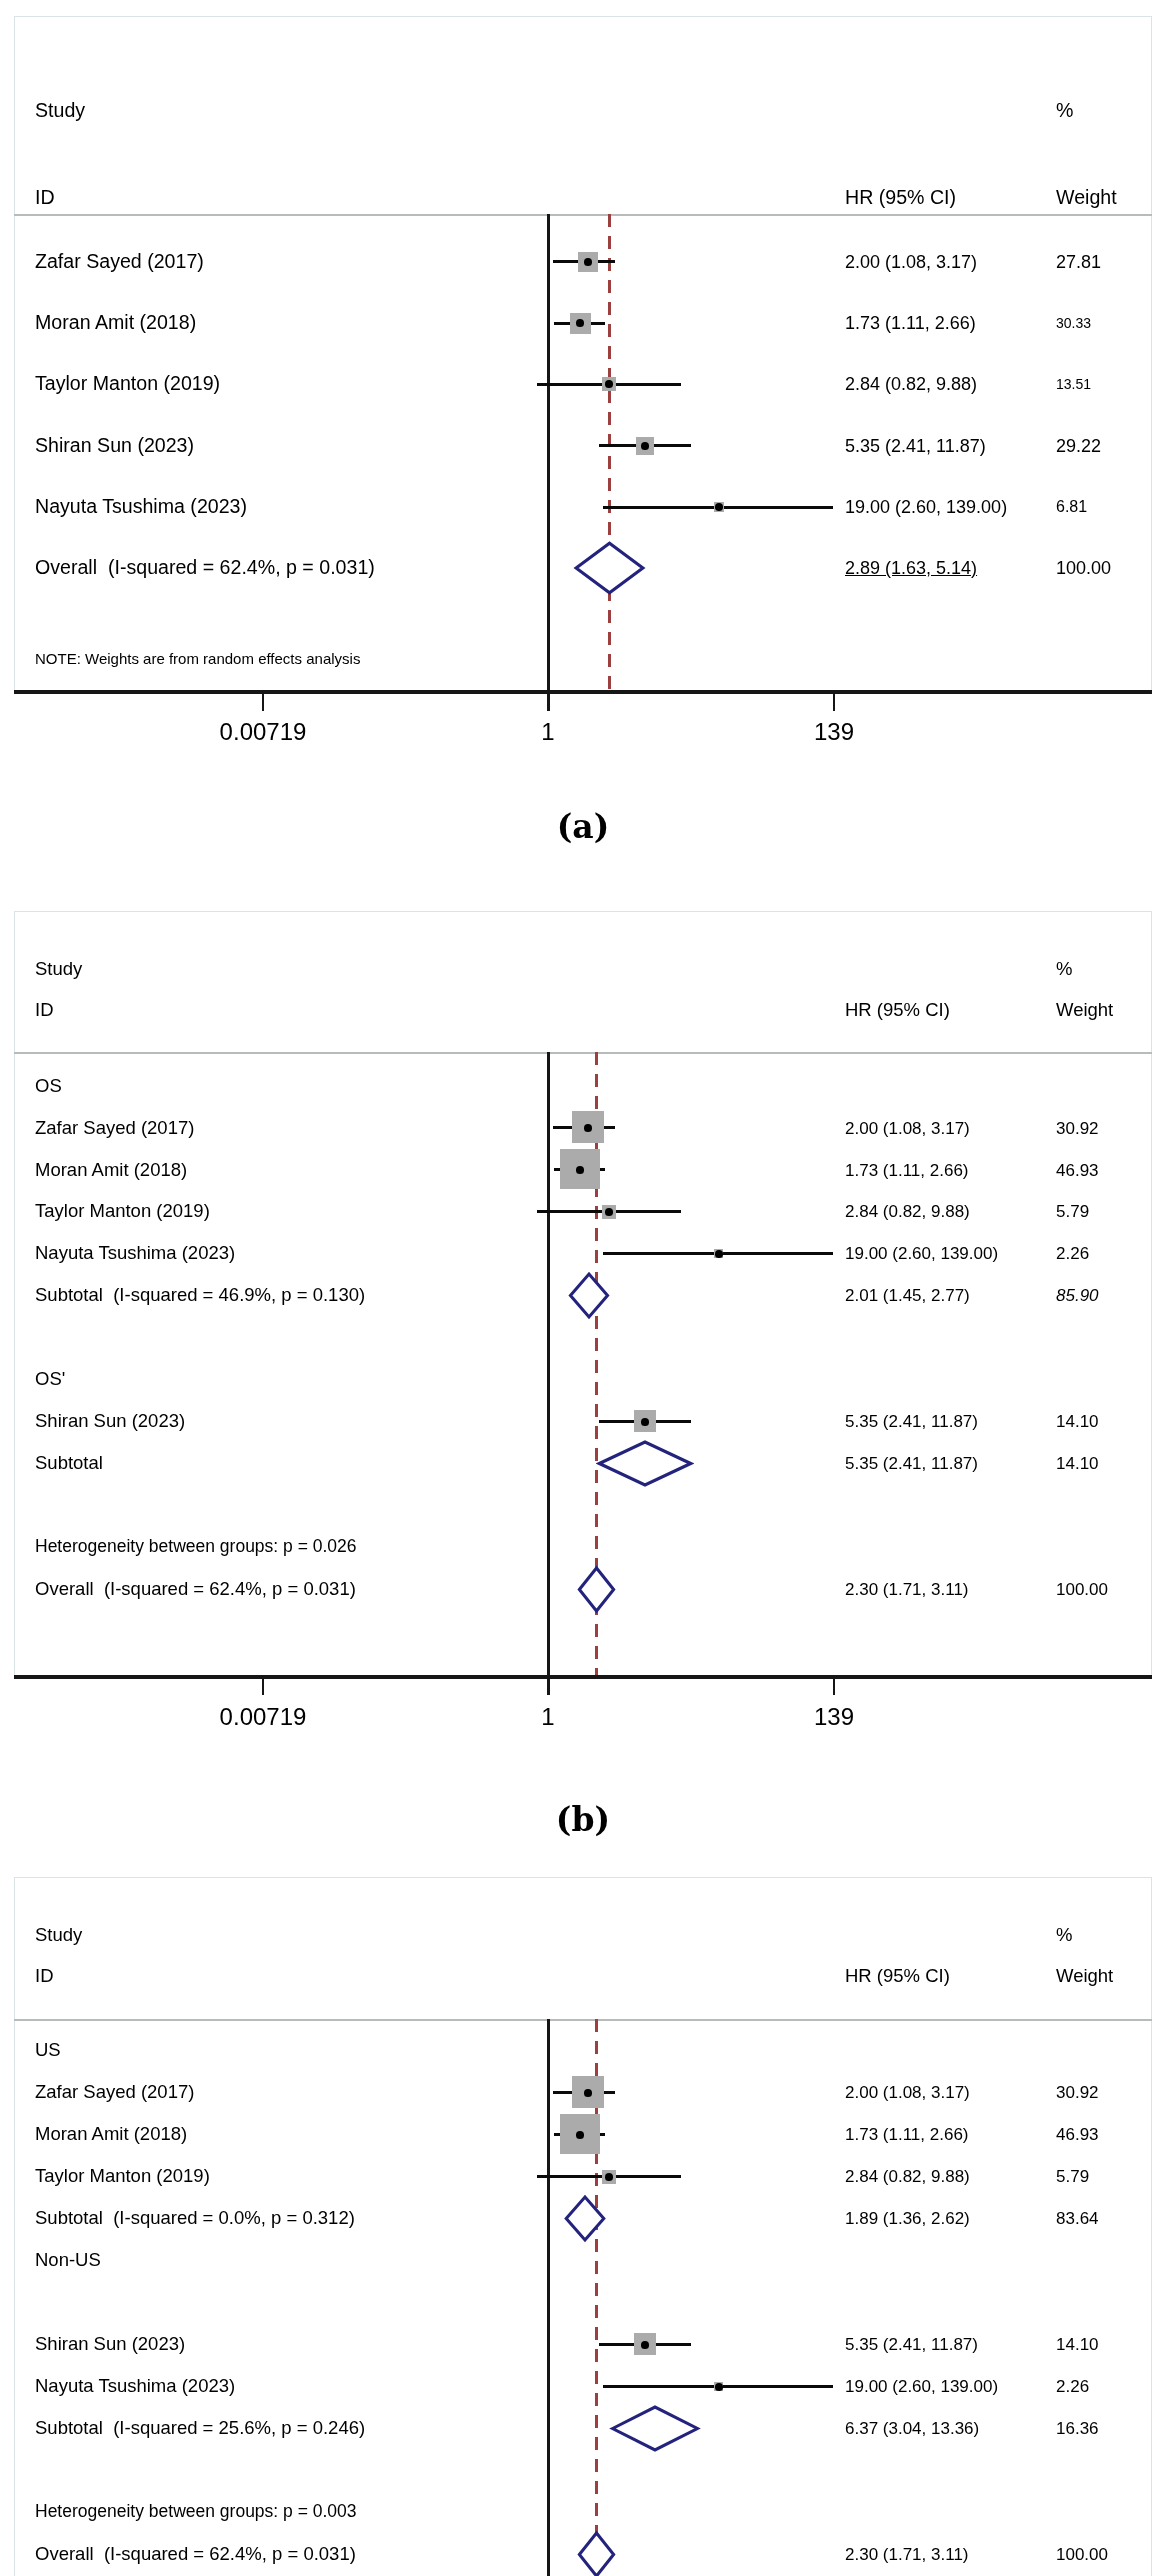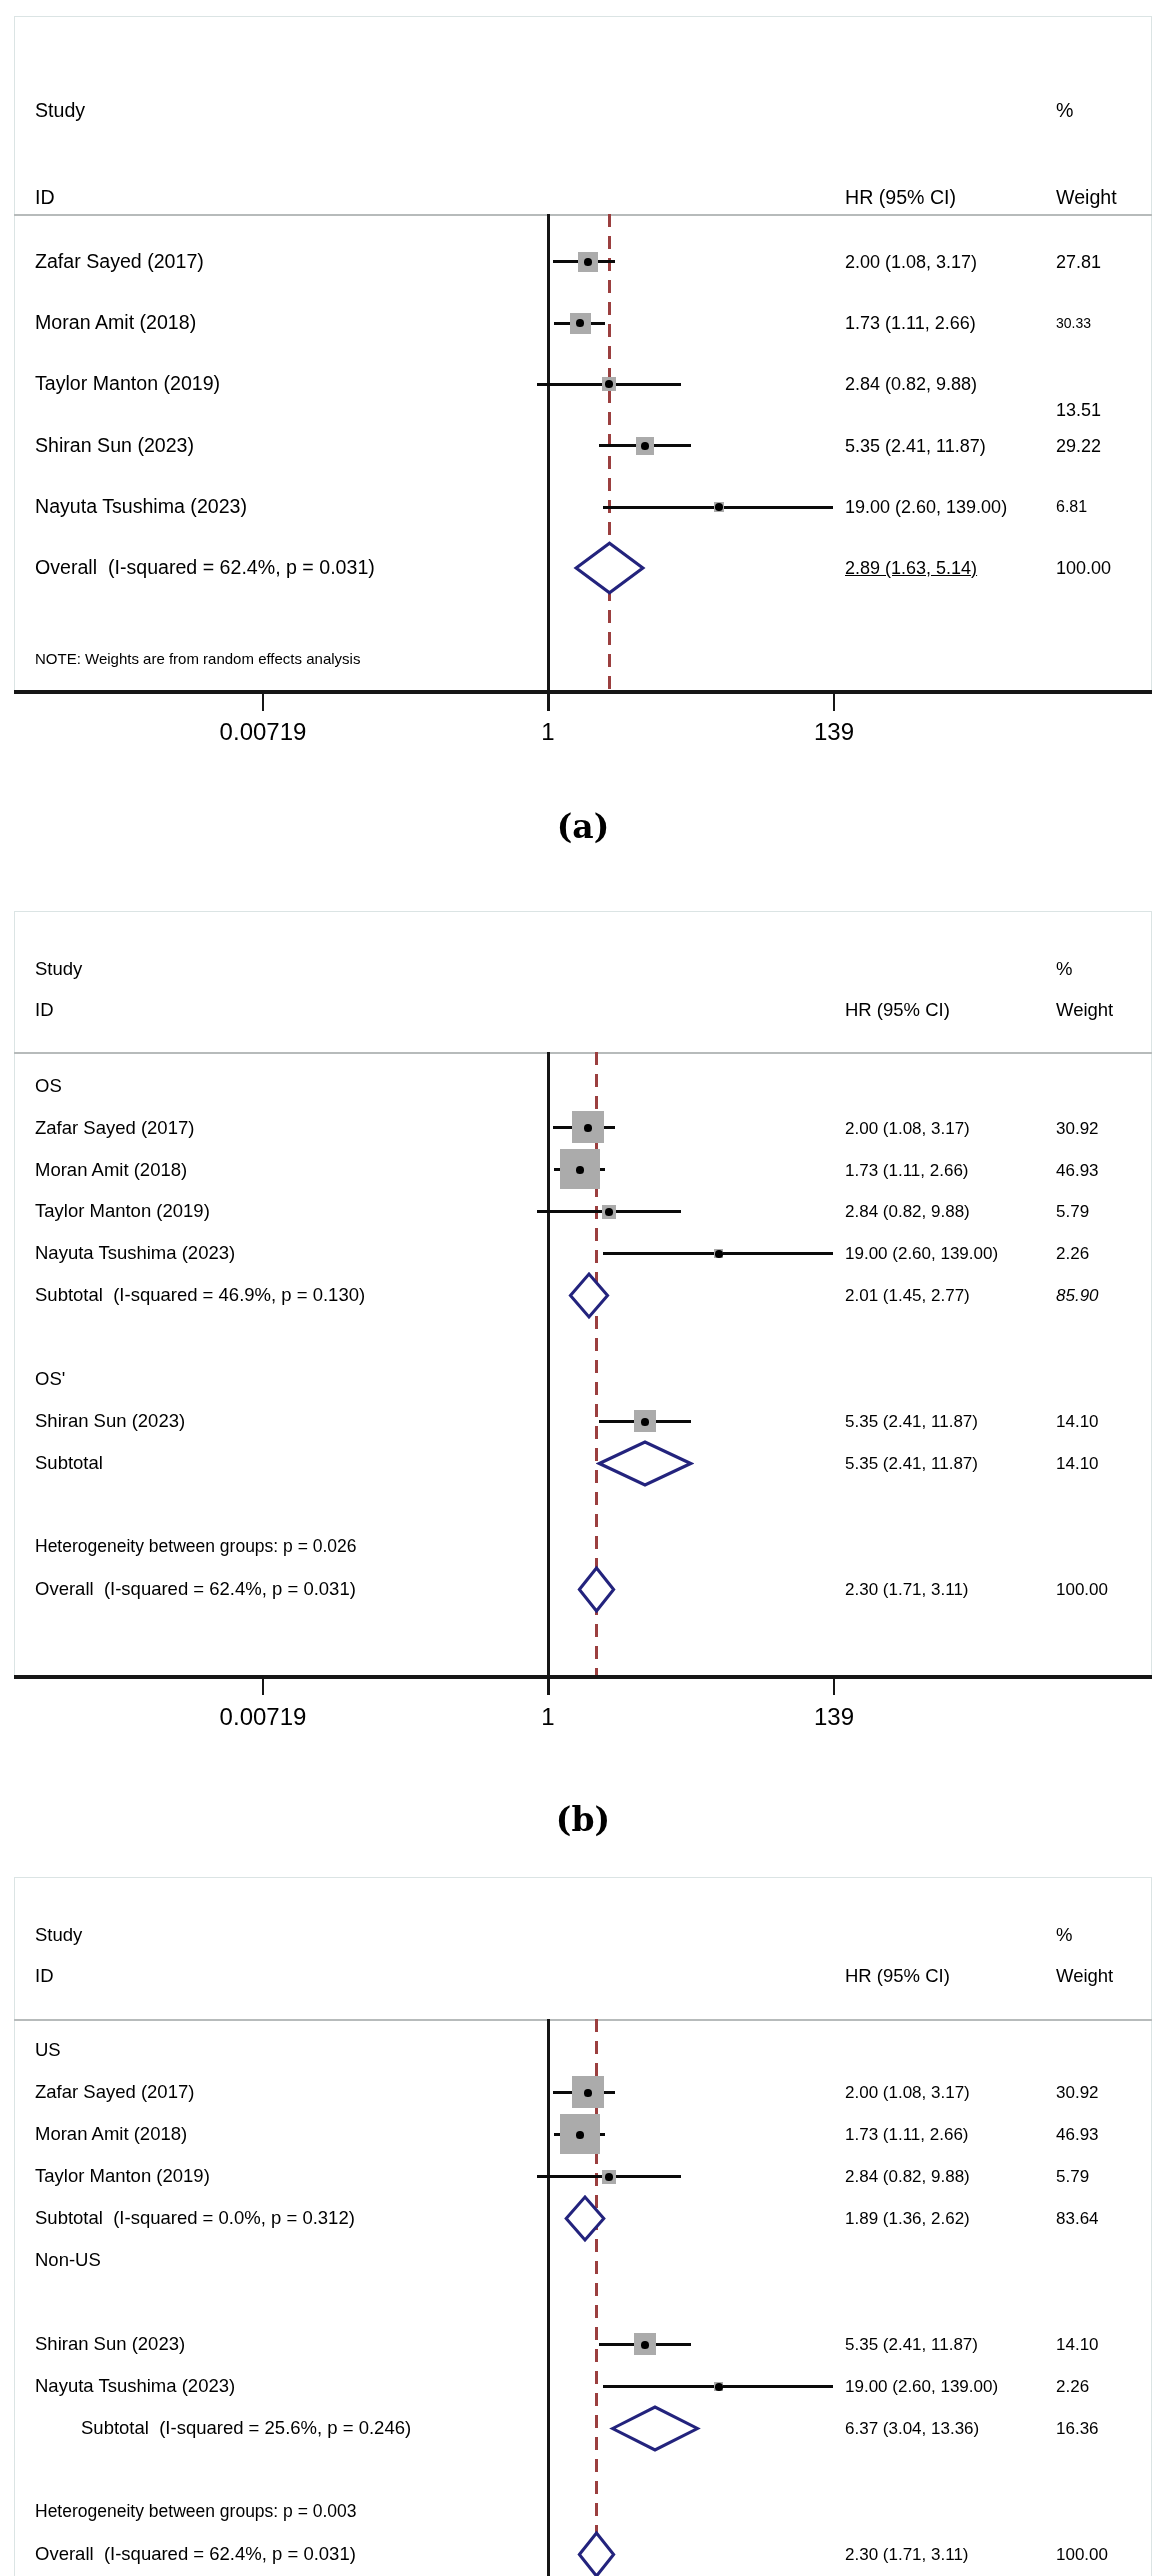--- a/index.html
+++ b/index.html
@@ -42,21 +42,21 @@
     <div class="ciline" style="left: 554px; top: 322px; width: 51px;"></div>
     <div class="sq" style="left: 570px; top: 313px; width: 20.6px; height: 20.6px; background: rgb(171, 171, 171);"></div>
     <div class="dot" style="left: 576px; top: 319px; width: 7.7px; height: 7.7px;"></div>
     <div class="txt" style="left: 845px; top: 323px; font-size: 18px;">1.73 (1.11, 2.66)</div>
     <div class="txt" style="left: 1056px; top: 323px; font-size: 14px;">30.33</div>
     <div class="txt" style="left: 35px; top: 384px; font-size: 19.6px;">Taylor Manton (2019)</div>
     <div class="ciline" style="left: 537px; top: 383px; width: 144px;"></div>
     <div class="sq" style="left: 602px; top: 377px; width: 14px; height: 14px; background: rgb(171, 171, 171);"></div>
     <div class="dot" style="left: 605px; top: 380px; width: 7.7px; height: 7.7px;"></div>
     <div class="txt" style="left: 845px; top: 384px; font-size: 18px;">2.84 (0.82, 9.88)</div>
-    <div class="txt" style="left: 1056px; top: 384px; font-size: 18px; margin-top: 26px;">13.51</div>
+    <div class="txt" style="left: 1056px; top: 384px; font-size: 14px;">13.51</div>
     <div class="txt" style="left: 35px; top: 446px; font-size: 19.6px;">Shiran Sun (2023)</div>
     <div class="ciline" style="left: 599px; top: 444px; width: 92px;"></div>
     <div class="sq" style="left: 636px; top: 437px; width: 17.5px; height: 17.5px; background: rgb(171, 171, 171);"></div>
     <div class="dot" style="left: 641px; top: 442px; width: 7.7px; height: 7.7px;"></div>
     <div class="txt" style="left: 845px; top: 446px; font-size: 18px;">5.35 (2.41, 11.87)</div>
     <div class="txt" style="left: 1056px; top: 446px; font-size: 18px;">29.22</div>
     <div class="txt" style="left: 35px; top: 507px; font-size: 19.6px;">Nayuta Tsushima (2023)</div>
     <div class="ciline" style="left: 603px; top: 506px; width: 230px;"></div>
     <div class="sq" style="left: 714px; top: 502px; width: 9.8px; height: 9.8px; background: rgb(171, 171, 171);"></div>
     <div class="dot" style="left: 715px; top: 503px; width: 7.7px; height: 7.7px;"></div>
@@ -183,21 +183,21 @@
     <div class="sq" style="left: 634px; top: 2333px; width: 22px; height: 22px; background: rgb(171, 171, 171);"></div>
     <div class="dot" style="left: 641px; top: 2341px; width: 7.7px; height: 7.7px;"></div>
     <div class="txt" style="left: 845px; top: 2344px; font-size: 17px;">5.35 (2.41, 11.87)</div>
     <div class="txt" style="left: 1056px; top: 2344px; font-size: 17px;">14.10</div>
     <div class="txt" style="left: 35px; top: 2386px; font-size: 18.5px;">Nayuta Tsushima (2023)</div>
     <div class="ciline" style="left: 603px; top: 2385px; width: 230px;"></div>
     <div class="sq" style="left: 714px; top: 2382px; width: 8.8px; height: 8.8px; background: rgb(171, 171, 171);"></div>
     <div class="dot" style="left: 715px; top: 2383px; width: 7.7px; height: 7.7px;"></div>
     <div class="txt" style="left: 845px; top: 2386px; font-size: 17px;">19.00 (2.60, 139.00)</div>
     <div class="txt" style="left: 1056px; top: 2386px; font-size: 17px;">2.26</div>
-    <div class="txt" style="left: 35px; top: 2428px; font-size: 18.5px; margin-left: 46px;">Subtotal  (I-squared = 25.6%, p = 0.246)</div>
+    <div class="txt" style="left: 35px; top: 2428px; font-size: 18.5px;">Subtotal  (I-squared = 25.6%, p = 0.246)</div>
     <svg width="92" height="49" viewBox="-6 -6 178.1981480662048 96" style="position: absolute; left: 609px; top: 2404px;">
       <polygon points="0,42 83.0990740331024,0 166.1981480662048,42 83.0990740331024,84" fill="#ffffff" stroke="#23237d" stroke-width="6"></polygon>
     </svg>
     <div class="txt" style="left: 845px; top: 2428px; font-size: 17px;">6.37 (3.04, 13.36)</div>
     <div class="txt" style="left: 1056px; top: 2428px; font-size: 17px;">16.36</div>
     <div class="txt" style="left: 35px; top: 2512px; font-size: 17.5px;">Heterogeneity between groups: p = 0.003</div>
     <div class="txt" style="left: 35px; top: 2554px; font-size: 18.5px;">Overall  (I-squared = 62.4%, p = 0.031)</div>
     <svg width="41" height="49" viewBox="-6 -6 79.14906602706583 96" style="position: absolute; left: 576px; top: 2530px;">
       <polygon points="0,42 33.574533013532914,0 67.14906602706583,42 33.574533013532914,84" fill="#ffffff" stroke="#23237d" stroke-width="6"></polygon>
     </svg>

